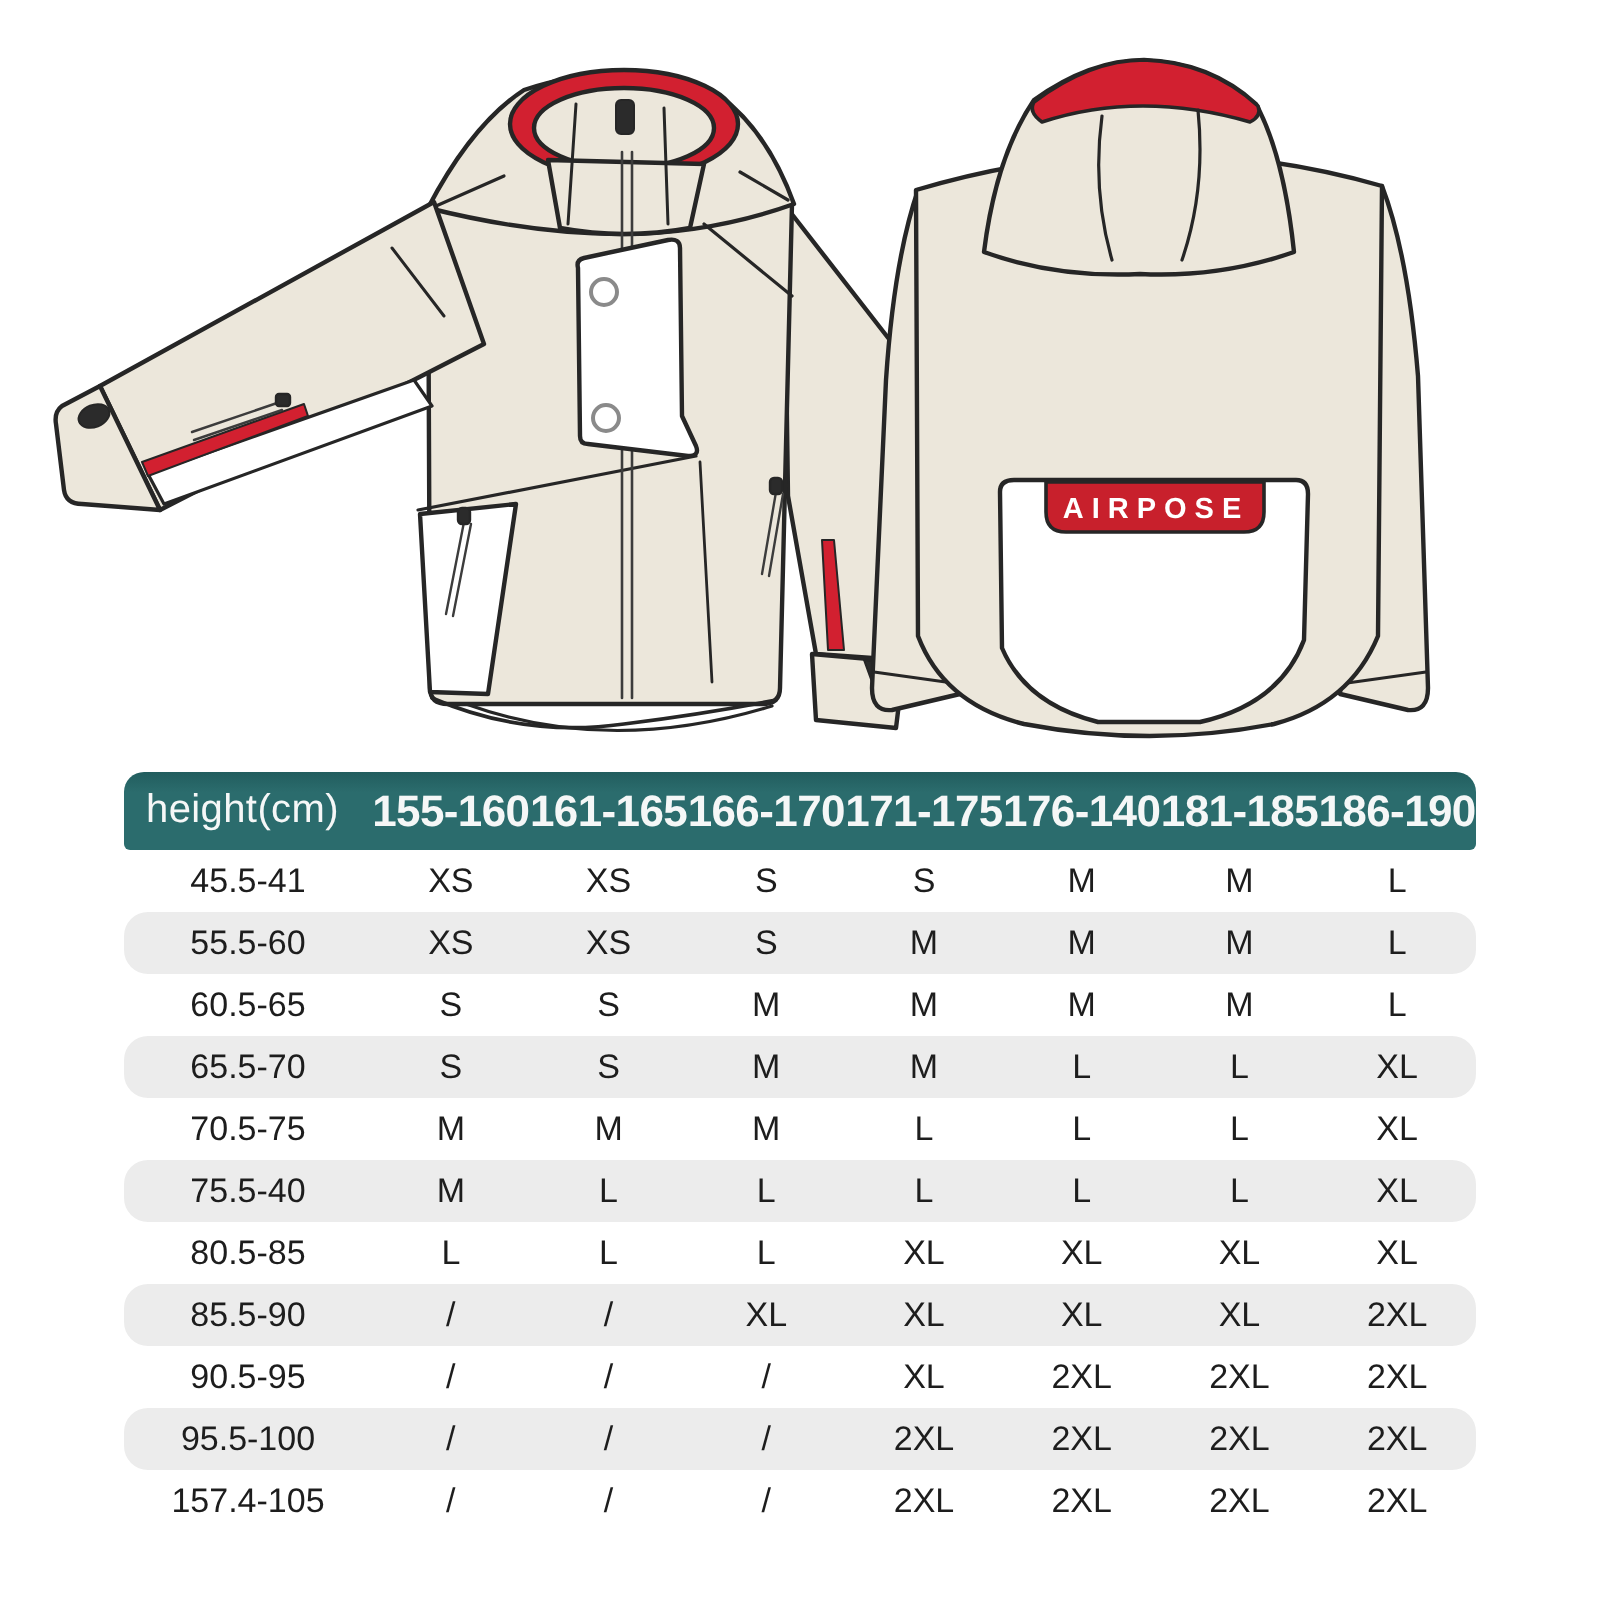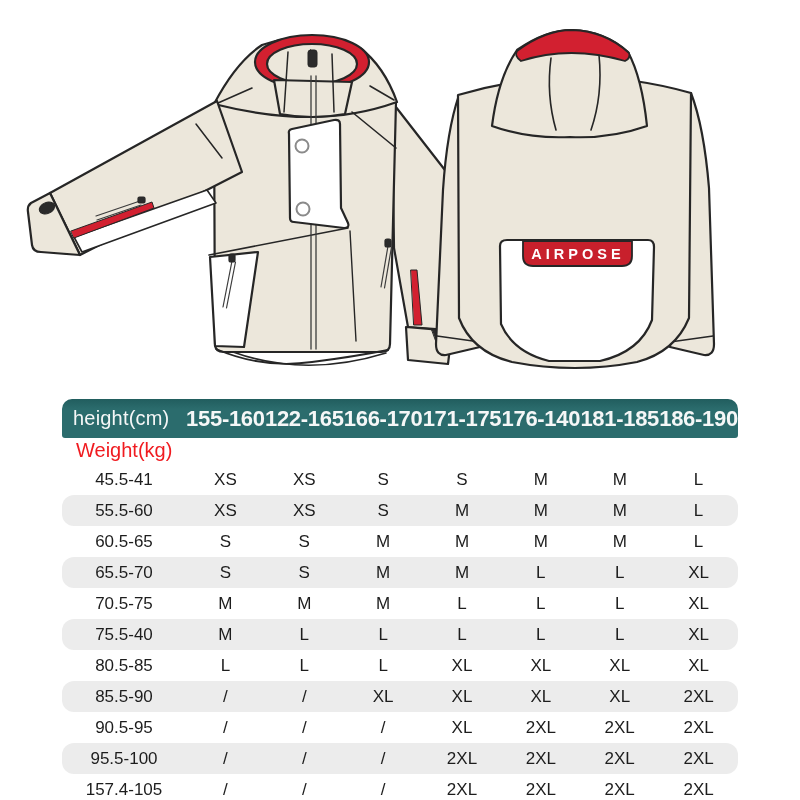--- a/index.html
+++ b/index.html
@@ -11,21 +11,20 @@
   .product-area svg{display:block;}
 
   
   .size-chart{margin-left:62px;width:676px;}
   .chart-header{
     display:grid;grid-template-columns:124px repeat(7,1fr);
     align-items:center;height:39px;
     background:linear-gradient(180deg,#215d5e 0%, var(--header-teal,#2b6c6d) 26%);
     border-radius:10px 10px 3px 3px;
     color:#f5f7f7;
-    margin-top:13px;
   }
   .hlabel{font-size:20px;font-weight:500;padding-left:11px;letter-spacing:.2px;white-space:nowrap;}
   .hrange{font-size:22px;font-weight:700;text-align:center;letter-spacing:-.3px;}
   .weight-label{
     height:26px;line-height:25px;padding-left:14px;
     color:var(--weight-red,#f01b20);font-size:20px;font-weight:500;
   }
   .rows{display:block;}
   .srow{
     display:grid;grid-template-columns:124px repeat(7,1fr);
@@ -143,28 +142,27 @@
         </g>
       </g>
     </svg>
   </div>
 
   <div class="size-chart">
     <div class="chart-header">
       <div class="hlabel">height(cm)</div>
 
     <div class="hrange">155-160</div>
-        <div class="hrange">122-165</div>
+        <div class="hrange">161-165</div>
         <div class="hrange">166-170</div>
         <div class="hrange">171-175</div>
         <div class="hrange">176-140</div>
         <div class="hrange">181-185</div>
         <div class="hrange">186-190</div>
       </div>
-    <div class="weight-label">Weight(kg)</div>
     <div class="rows">
         <div class="srow">
           <div class="wcell">45.5-41</div>
           <div class="scell">XS</div>
           <div class="scell">XS</div>
           <div class="scell">S</div>
           <div class="scell">S</div>
           <div class="scell">M</div>
           <div class="scell">M</div>
           <div class="scell">L</div>

